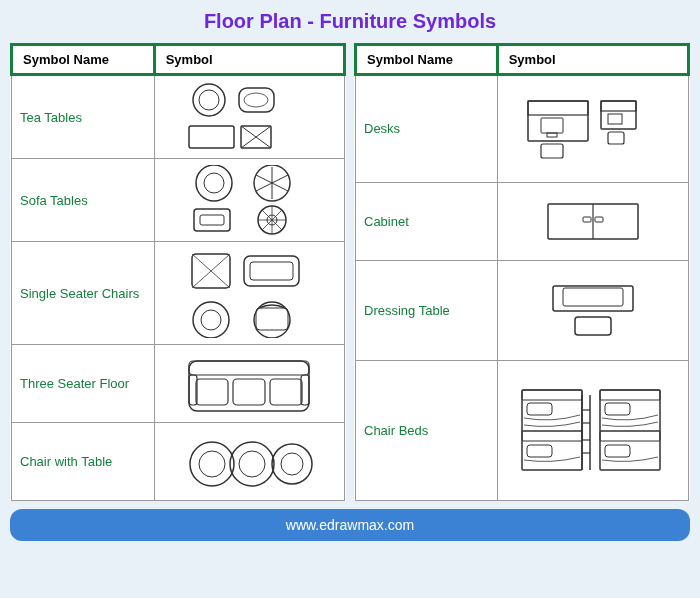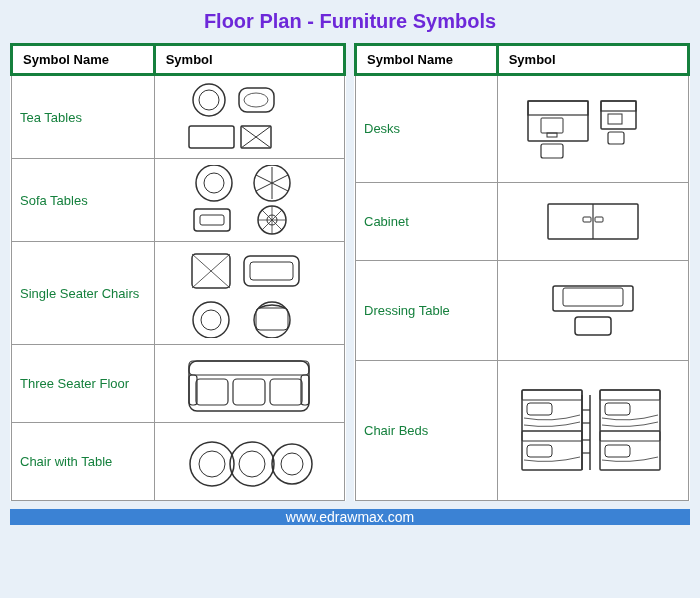--- a/index.html
+++ b/index.html
@@ -57,22 +57,23 @@
       display: flex;
       justify-content: center;
       align-items: center;
     }
     footer {
       margin-top: 8px;
       width: 100%;
       background: #3b82d4;
       color: #fff;
       text-align: center;
+      padding: 8px;
       font-size: 14px;
-      border-radius: 0;
+      border-radius: 12px;
     }
   </style>
 </head>
 <body>
 
 <h1>Floor Plan - Furniture Symbols</h1>
 
 <div class="tables-container">
 
   <table>

